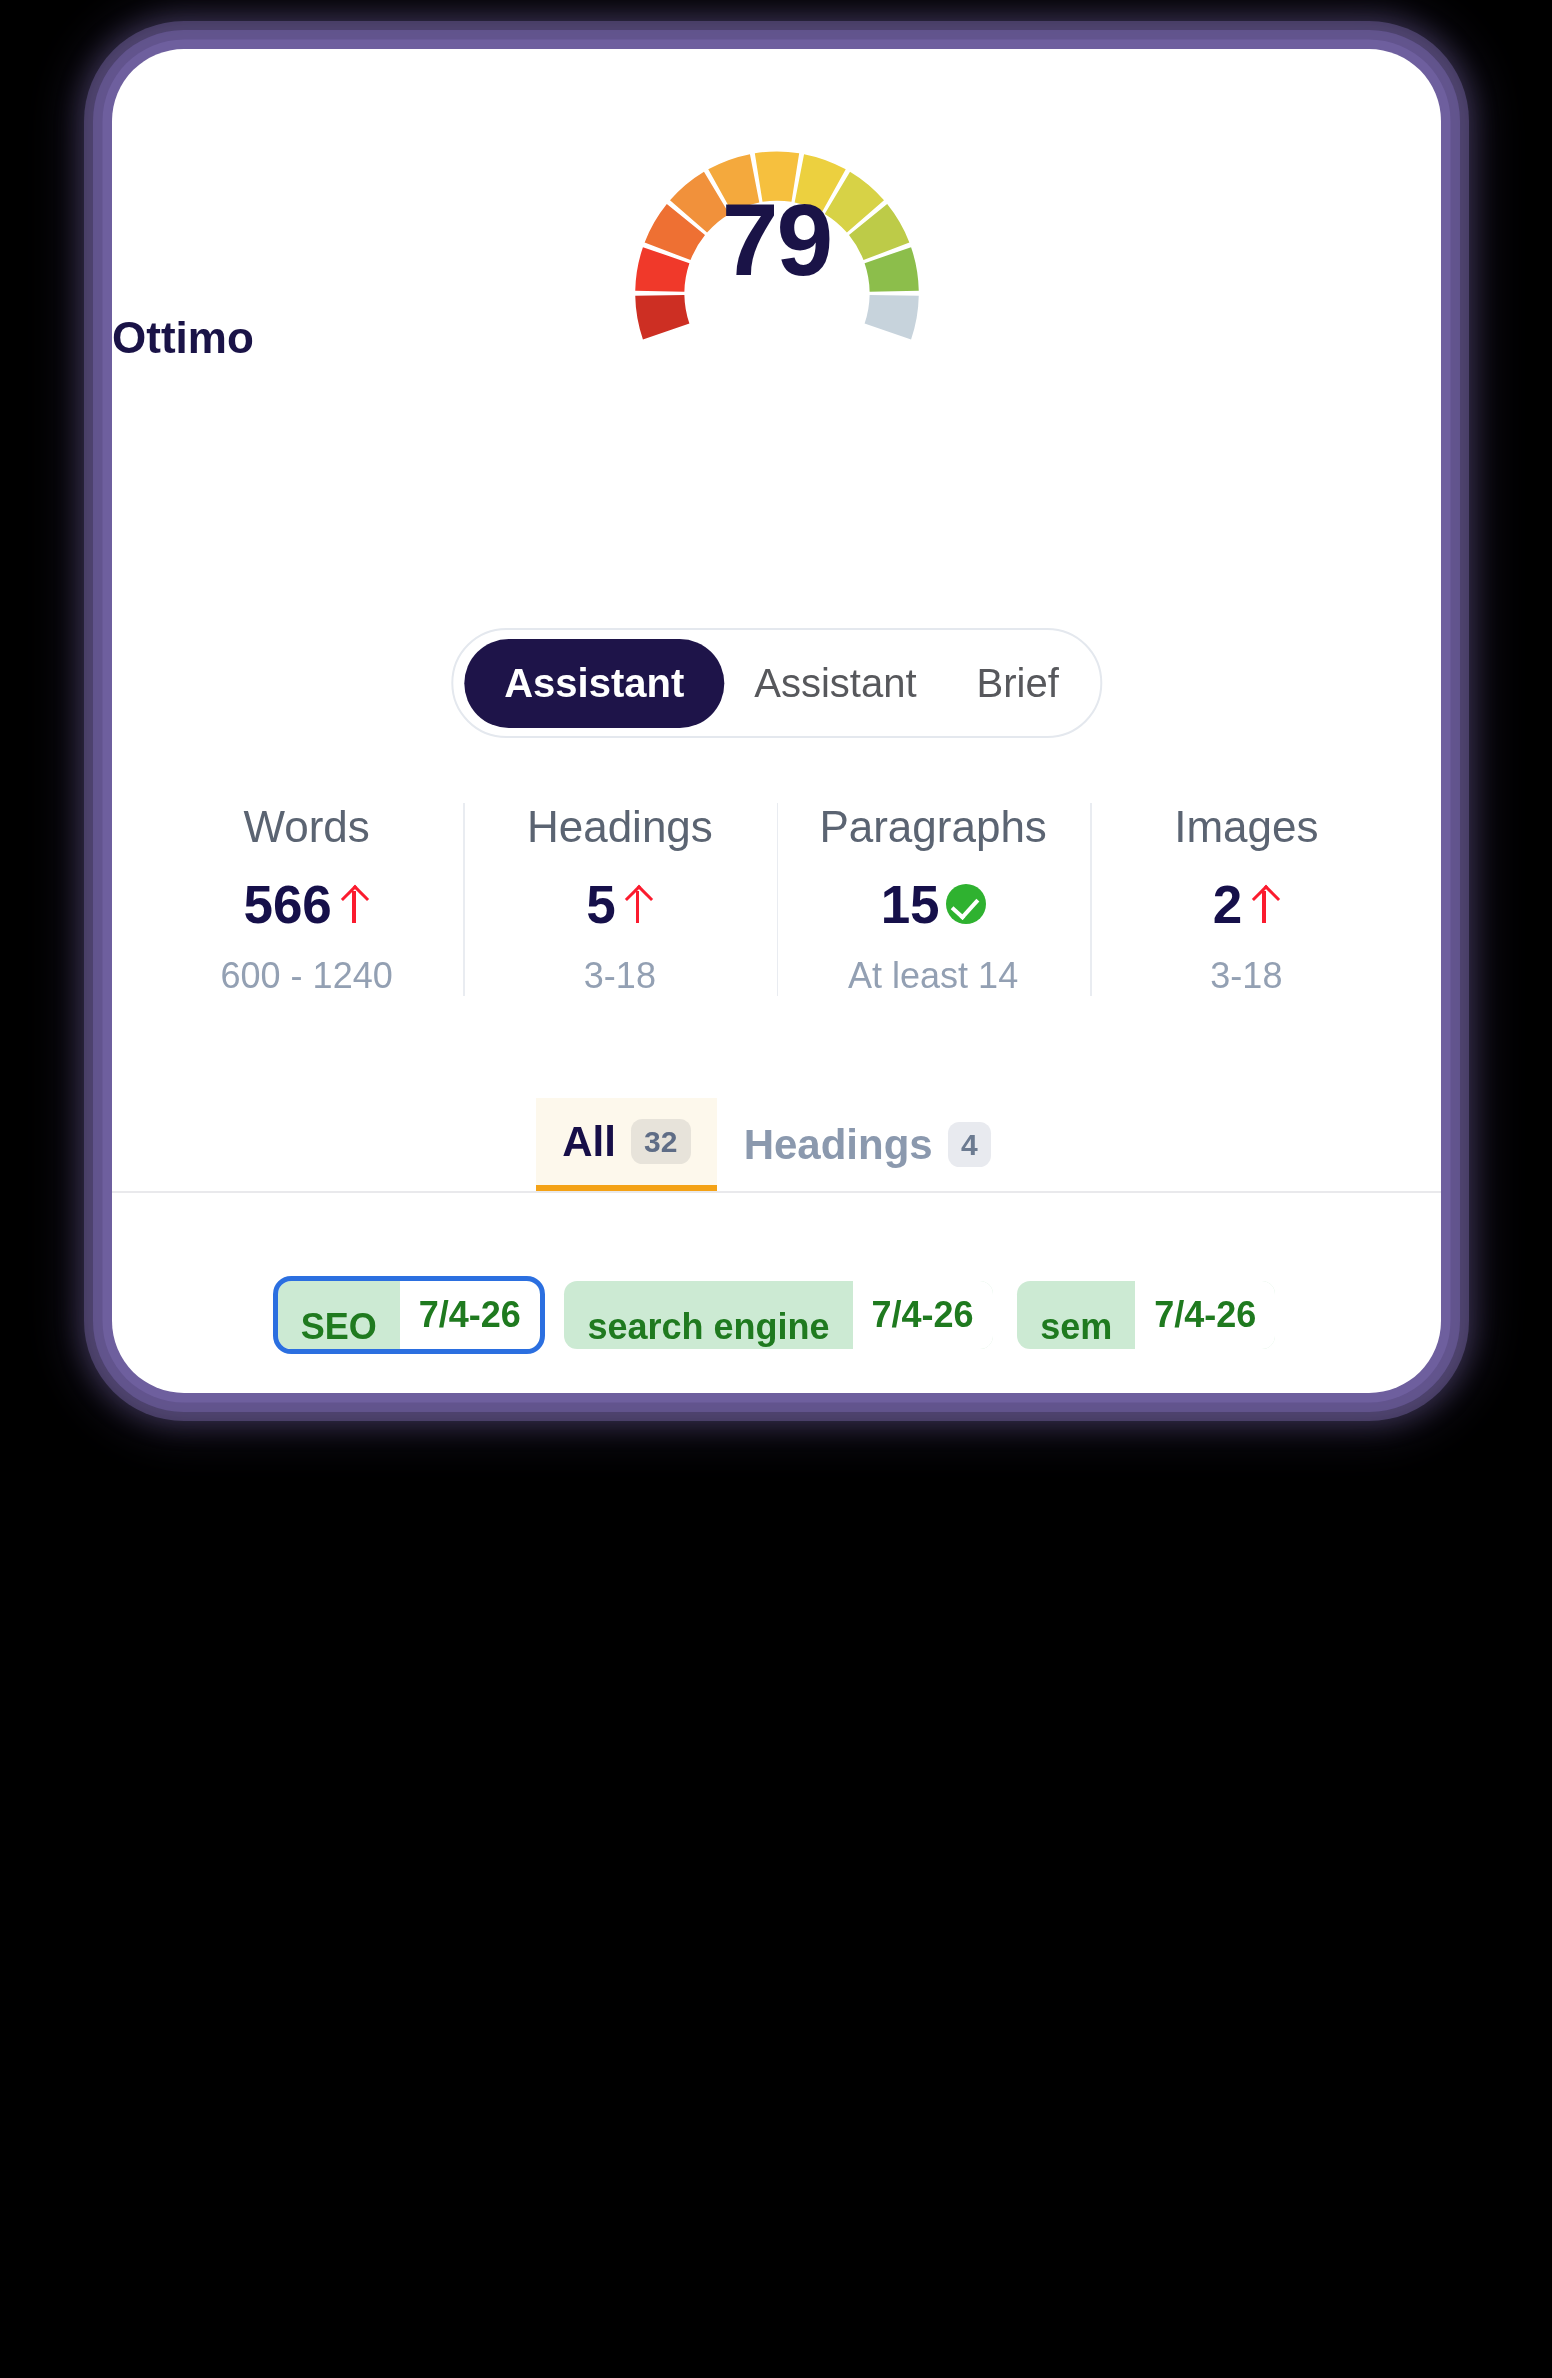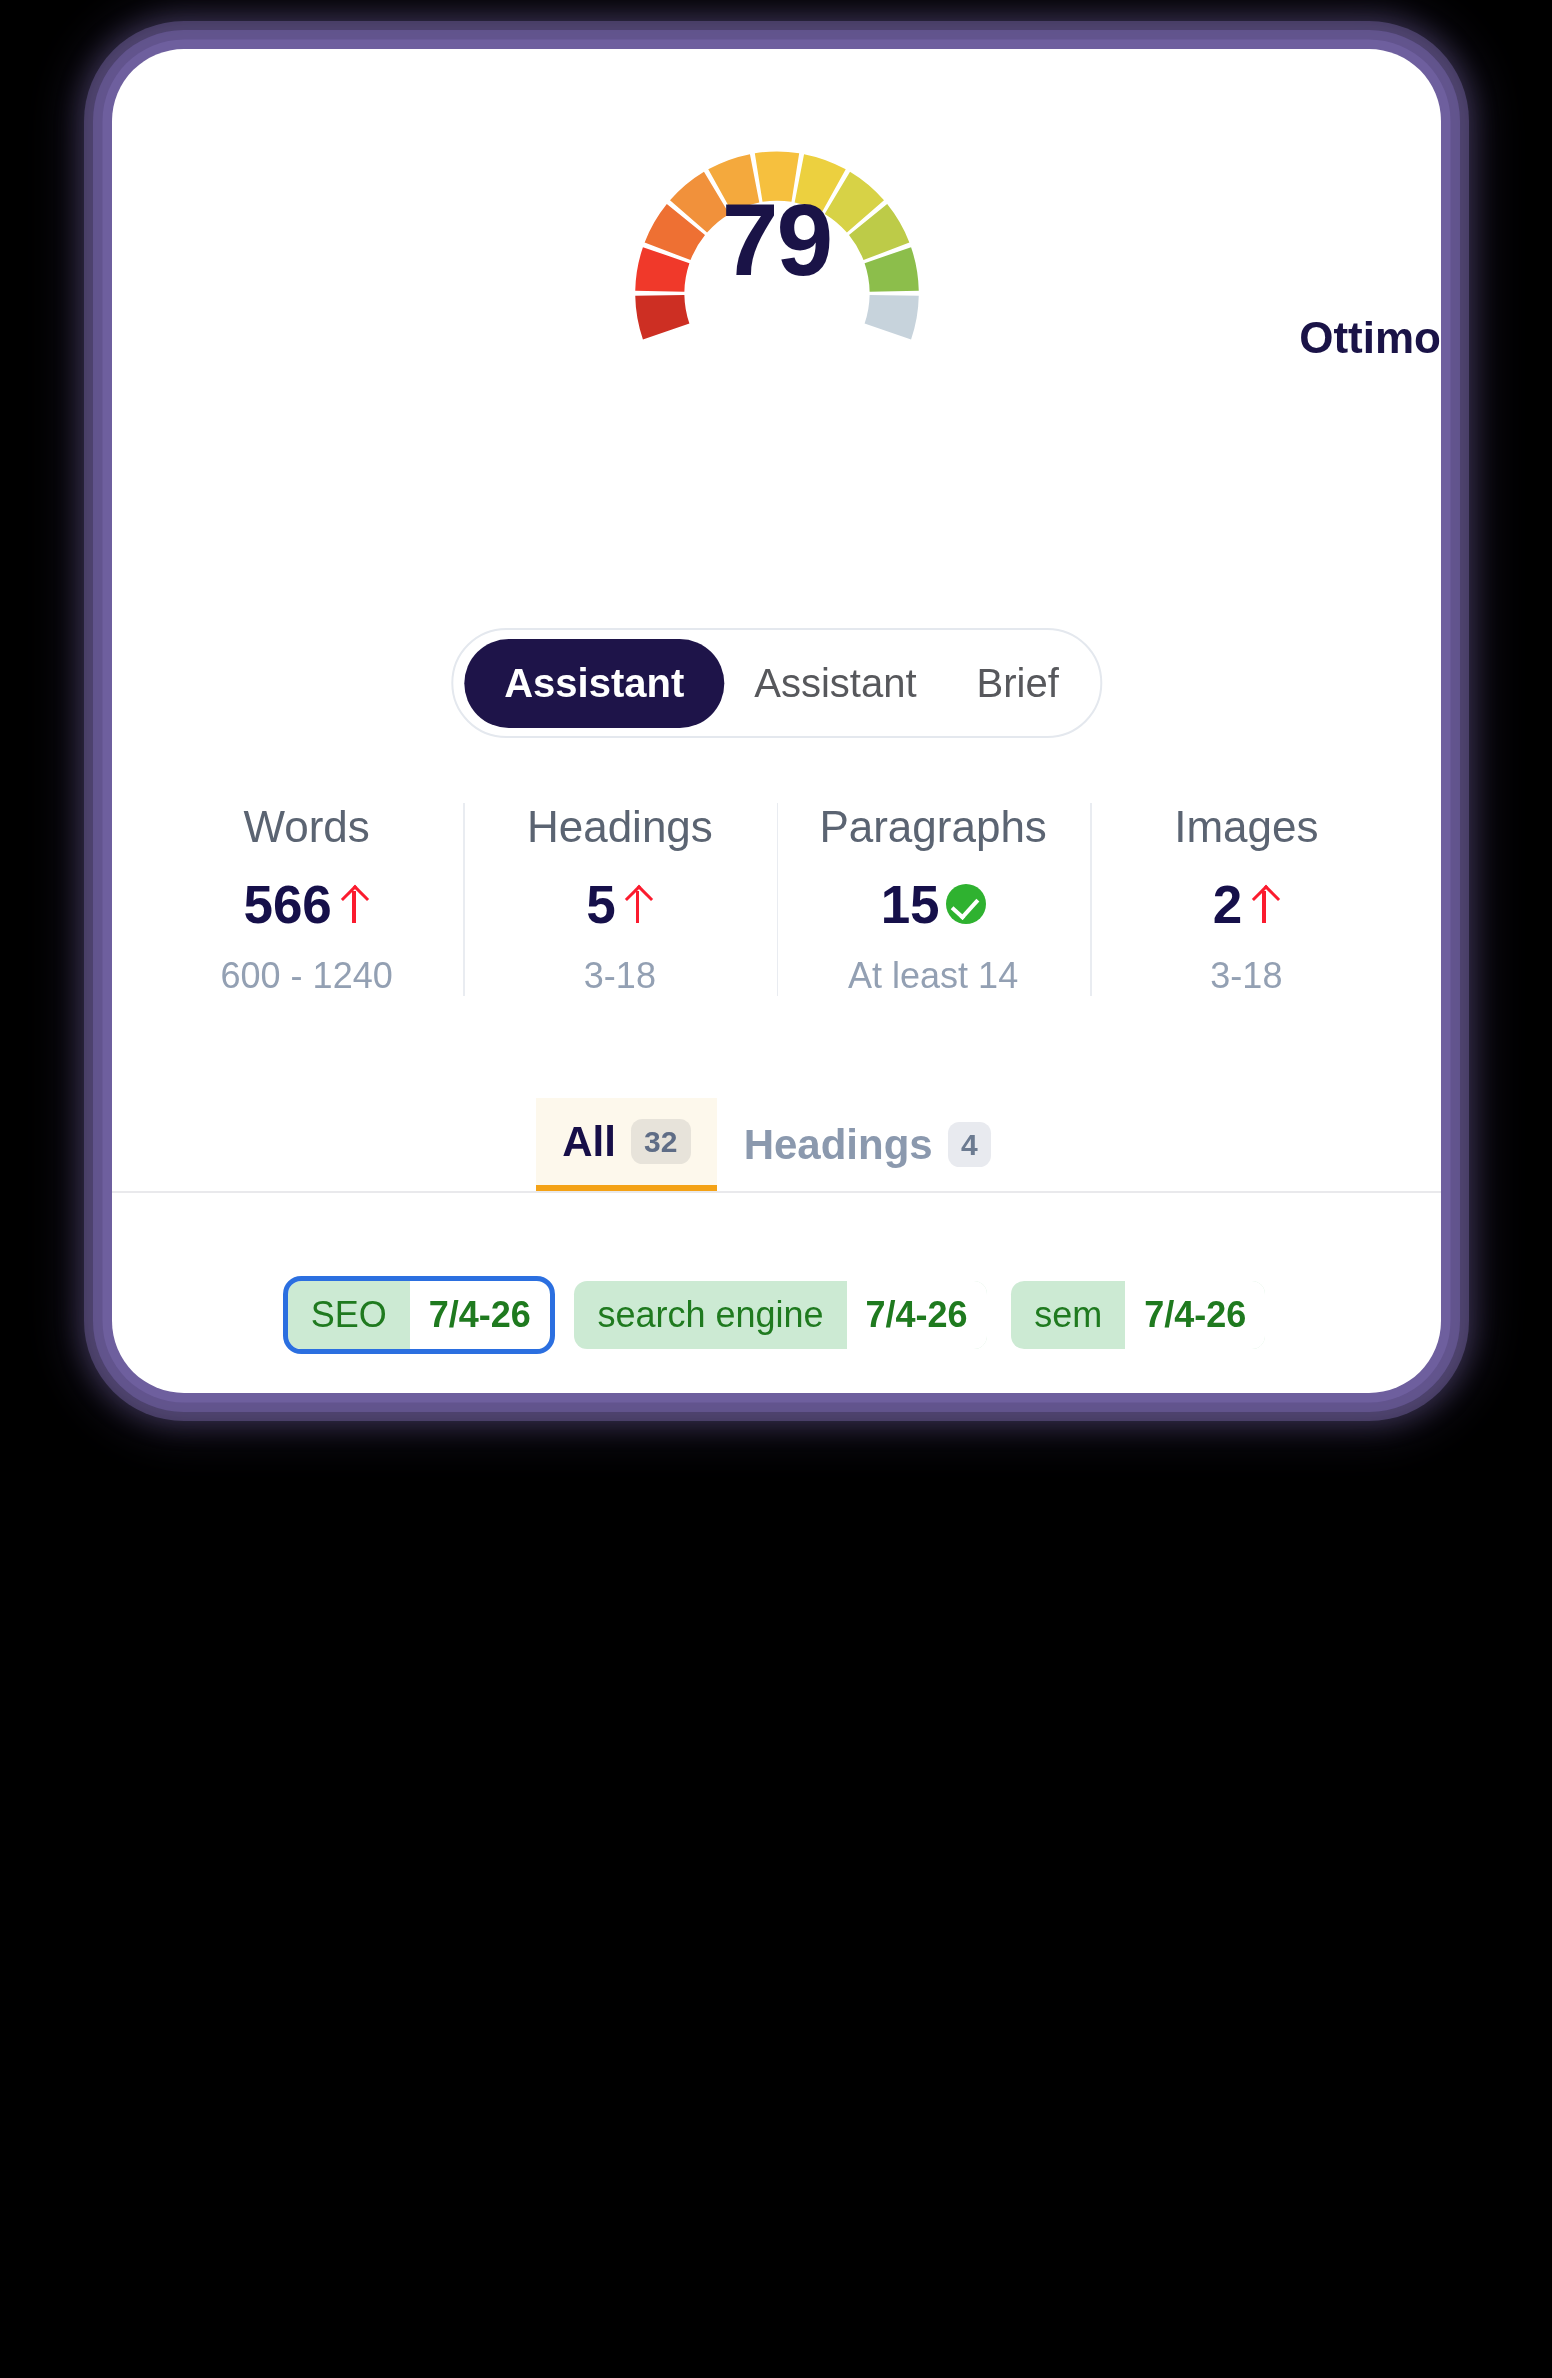--- a/index.html
+++ b/index.html
@@ -69,26 +69,25 @@
     font-size: 102px;
     font-weight: 700;
     color: #1a1347;
     letter-spacing: -1.9px;
     line-height: 1;
   }
   .gauge-label {
     position: absolute;
     left: 0; right: 0;
     top: 267px;
-    text-align: right;
+    text-align: left;
     font-size: 44px;
     font-weight: 700;
     color: #1a1347;
     line-height: 1;
-    padding-left: 48px;
   }
 
   
   .segmented {
     position: absolute;
     left: 50%;
     transform: translateX(-50%);
     top: 579px;
     display: flex;
     align-items: center;
@@ -272,21 +271,21 @@
     overflow: hidden;
     height: 68px;
     font-size: 36px;
     line-height: 68px;
   }
   .chip.selected {
     outline: 5.7px solid #2b6fe0;
     outline-offset: 0;
     border-radius: 13.2px;
   }
-  .chip-name { padding: 0 23px; white-space: nowrap; }
+  .chip-name { padding: 12px 23px; white-space: nowrap; font-weight: bold; }
   .chip-count { padding: 0 19px; background: #ffffff; font-weight: 700; white-space: nowrap; }
 
   .chip.green { background: #ccead3; }
   .chip.green .chip-name, .chip.green .chip-count { color: #1f7a1f; }
 </style>
 </head>
 <body>
 
 <div id="stage">
   <div class="glow-outer"></div>

